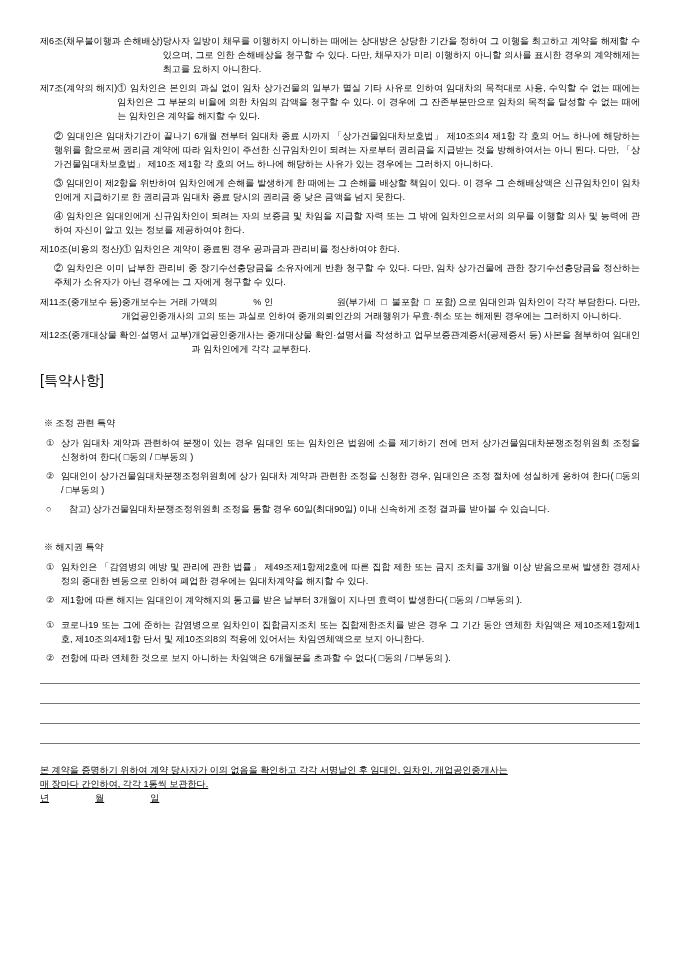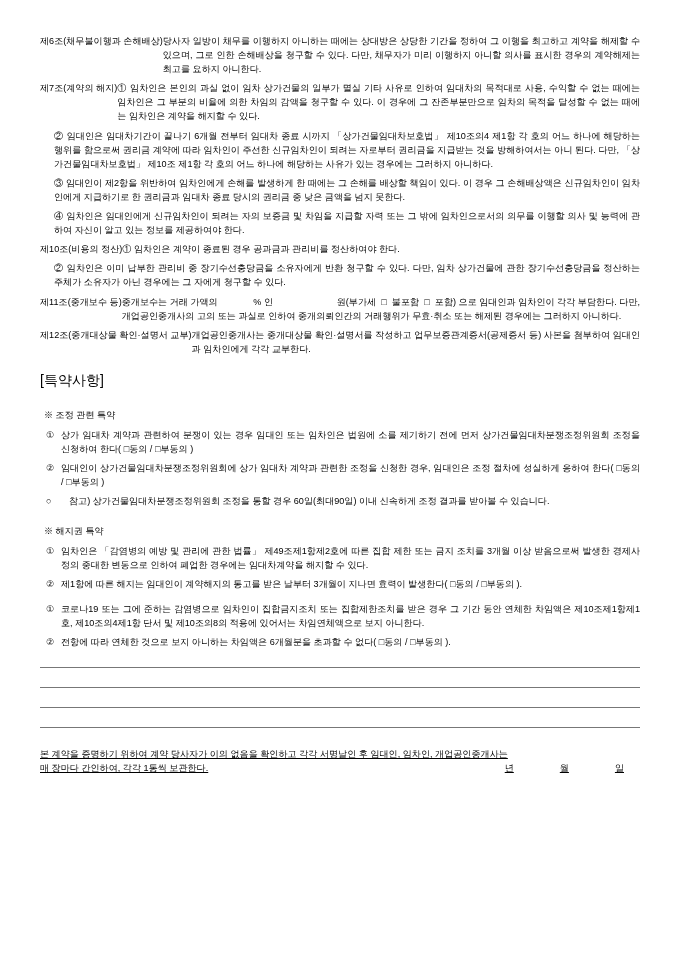--- a/index.html
+++ b/index.html
@@ -48,21 +48,21 @@
     flex: 1 1 auto;
     text-align: justify;
     text-justify: inter-ideograph;
   }
   .section-title {
     margin-top: 14px;
     margin-bottom: 10px;
     font-size: 14px;
   }
   .special-head {
-    margin-top: 16px;
+    margin-top: 24px;
     margin-bottom: 6px;
     margin-left: 4px;
   }
   .special-block {
     margin-left: 6px;
     margin-bottom: 10px;
   }
   .special-block .sub .mark {
     width: 15px;
   }
@@ -84,21 +84,22 @@
     border-top: 1px solid #777;
     height: 0;
     margin: 0 0 19px 0;
   }
   .closing {
     margin-top: 8px;
     text-decoration: underline;
   }
   .closing-row {
     display: flex;
-    align-items: center;
+    align-items: flex-start;
+    flex-direction: column;
   }
   .closing-row .left {
     flex: 1 1 auto;
   }
   .closing-row .right {
     flex: 0 0 auto;
     display: flex;
     gap: 46px;
     padding-right: 16px;
   }

